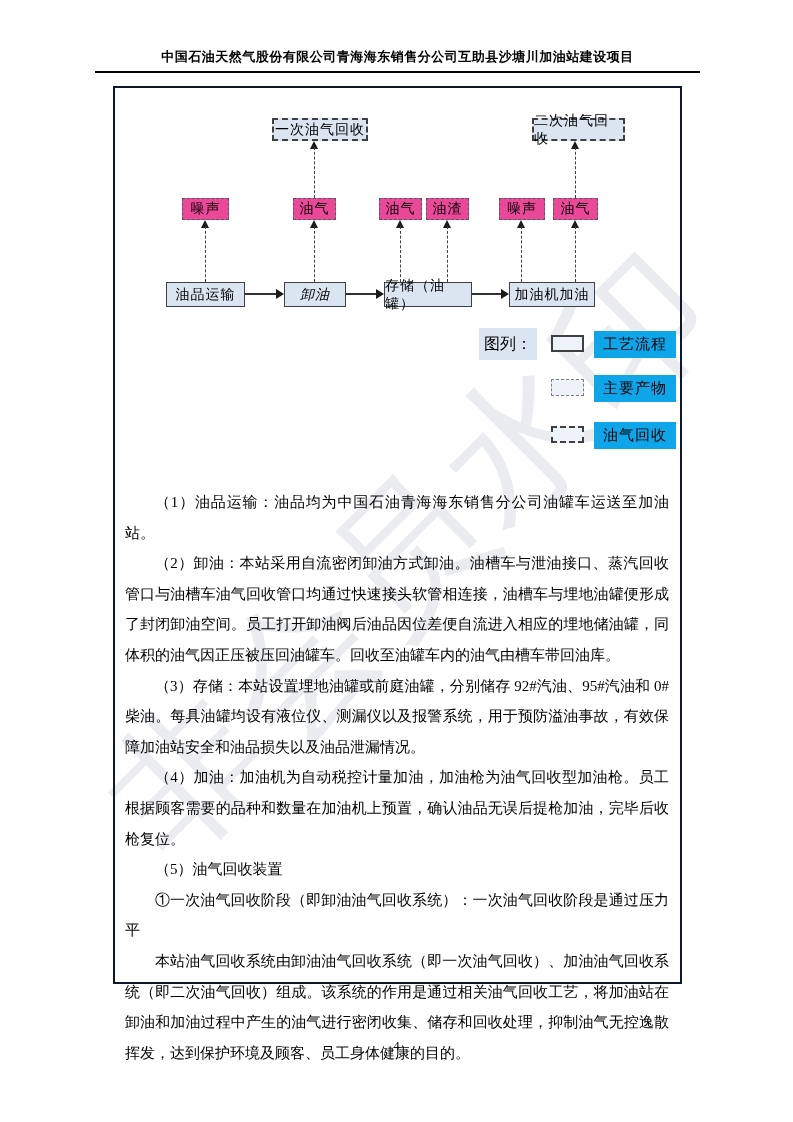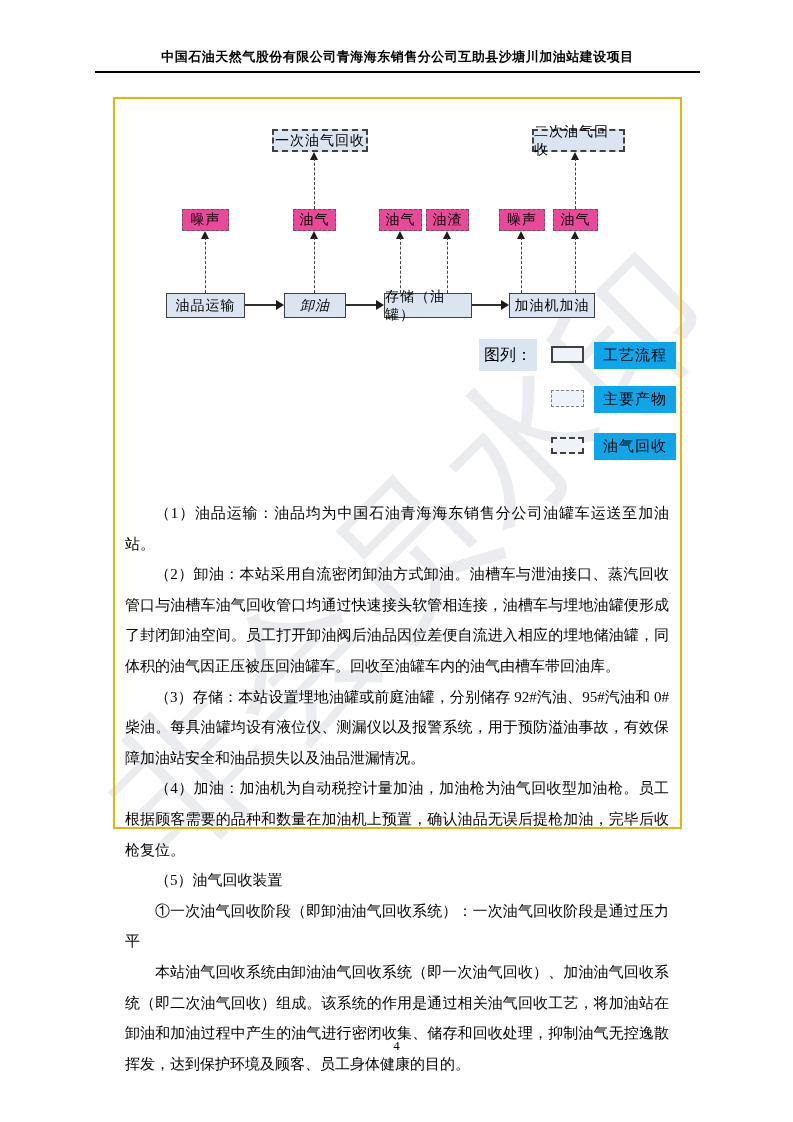--- a/index.html
+++ b/index.html
@@ -11,22 +11,22 @@
   
   .hdr{position:absolute;left:95px;top:48px;width:605px;text-align:center;
        font-size:13px;font-weight:bold;letter-spacing:.5px;z-index:2;}
   .hdr-line{position:absolute;left:95px;top:71px;width:605px;height:2px;background:#000;z-index:2;}
   
   .watermark{position:absolute;left:30px;top:470px;width:730px;text-align:center;
        font-size:150px;color:rgba(185,192,202,0.30);letter-spacing:6px;
        transform:rotate(-45deg);transform-origin:center;z-index:1;
        font-family:"Liberation Sans","DejaVu Sans",sans-serif;white-space:nowrap;pointer-events:none;}
   
-  .content{position:absolute;left:113px;top:97px;width:569px;height:732px;
-       border:2px solid #eab308;box-sizing:border-box;z-index:2;background:transparent;}
+  .content{position:absolute;left:113px;top:86px;width:569px;height:898px;
+       border:2px solid #0f172a;box-sizing:border-box;z-index:2;background:transparent;}
   
   .fc-box{position:absolute;box-sizing:border-box;display:flex;align-items:center;justify-content:center;
        font-size:14px;letter-spacing:1px;}
   .proc{background:#dbe5f1;border:1.5px solid #404040;}
   .byp{background:#ec4899;border:1px dashed #595959;}
   .recov{background:#dbe5f1;border:2px dashed #404040;font-weight:normal;}
   .varrow{position:absolute;width:9px;}
   .varrow .line{position:absolute;left:4px;top:6px;bottom:0;width:0;border-left:1.5px dashed #404040;}
   .varrow .tri-up{position:absolute;left:0;top:0;width:0;height:0;
        border-left:4.5px solid transparent;border-right:4.5px solid transparent;border-bottom:8px solid #1a1a1a;}

